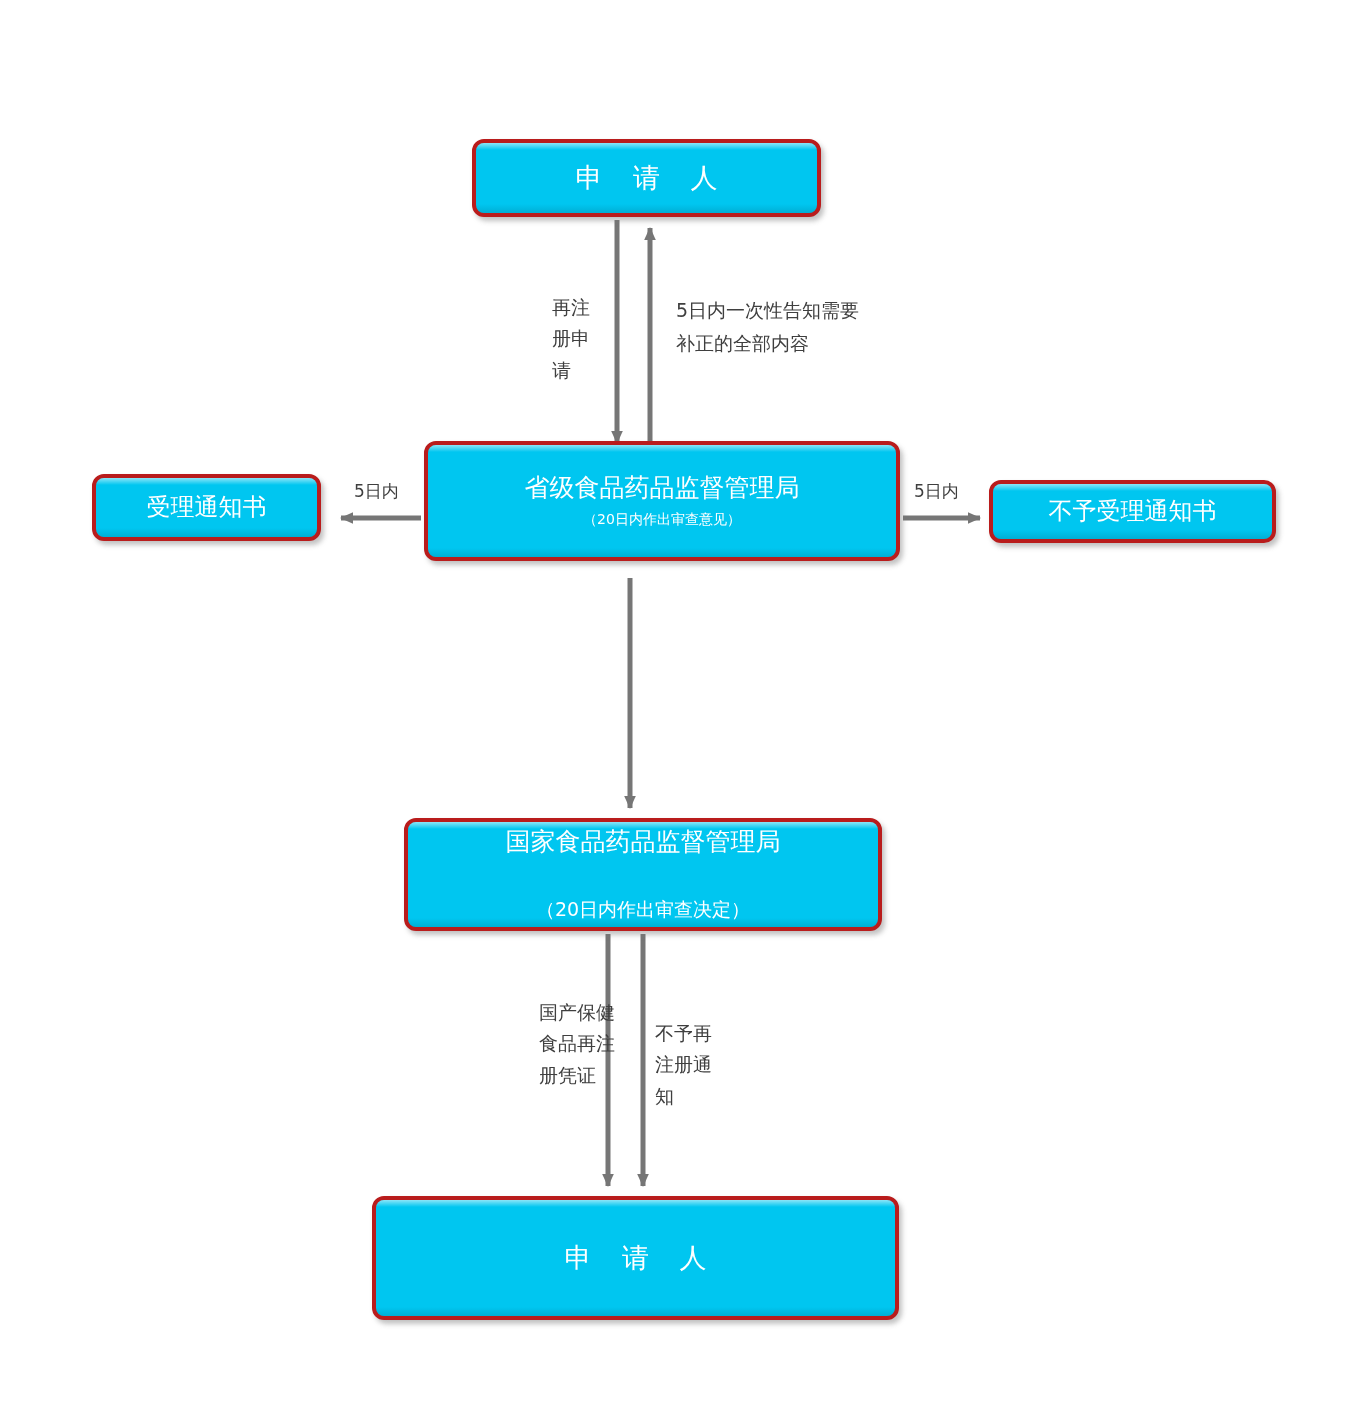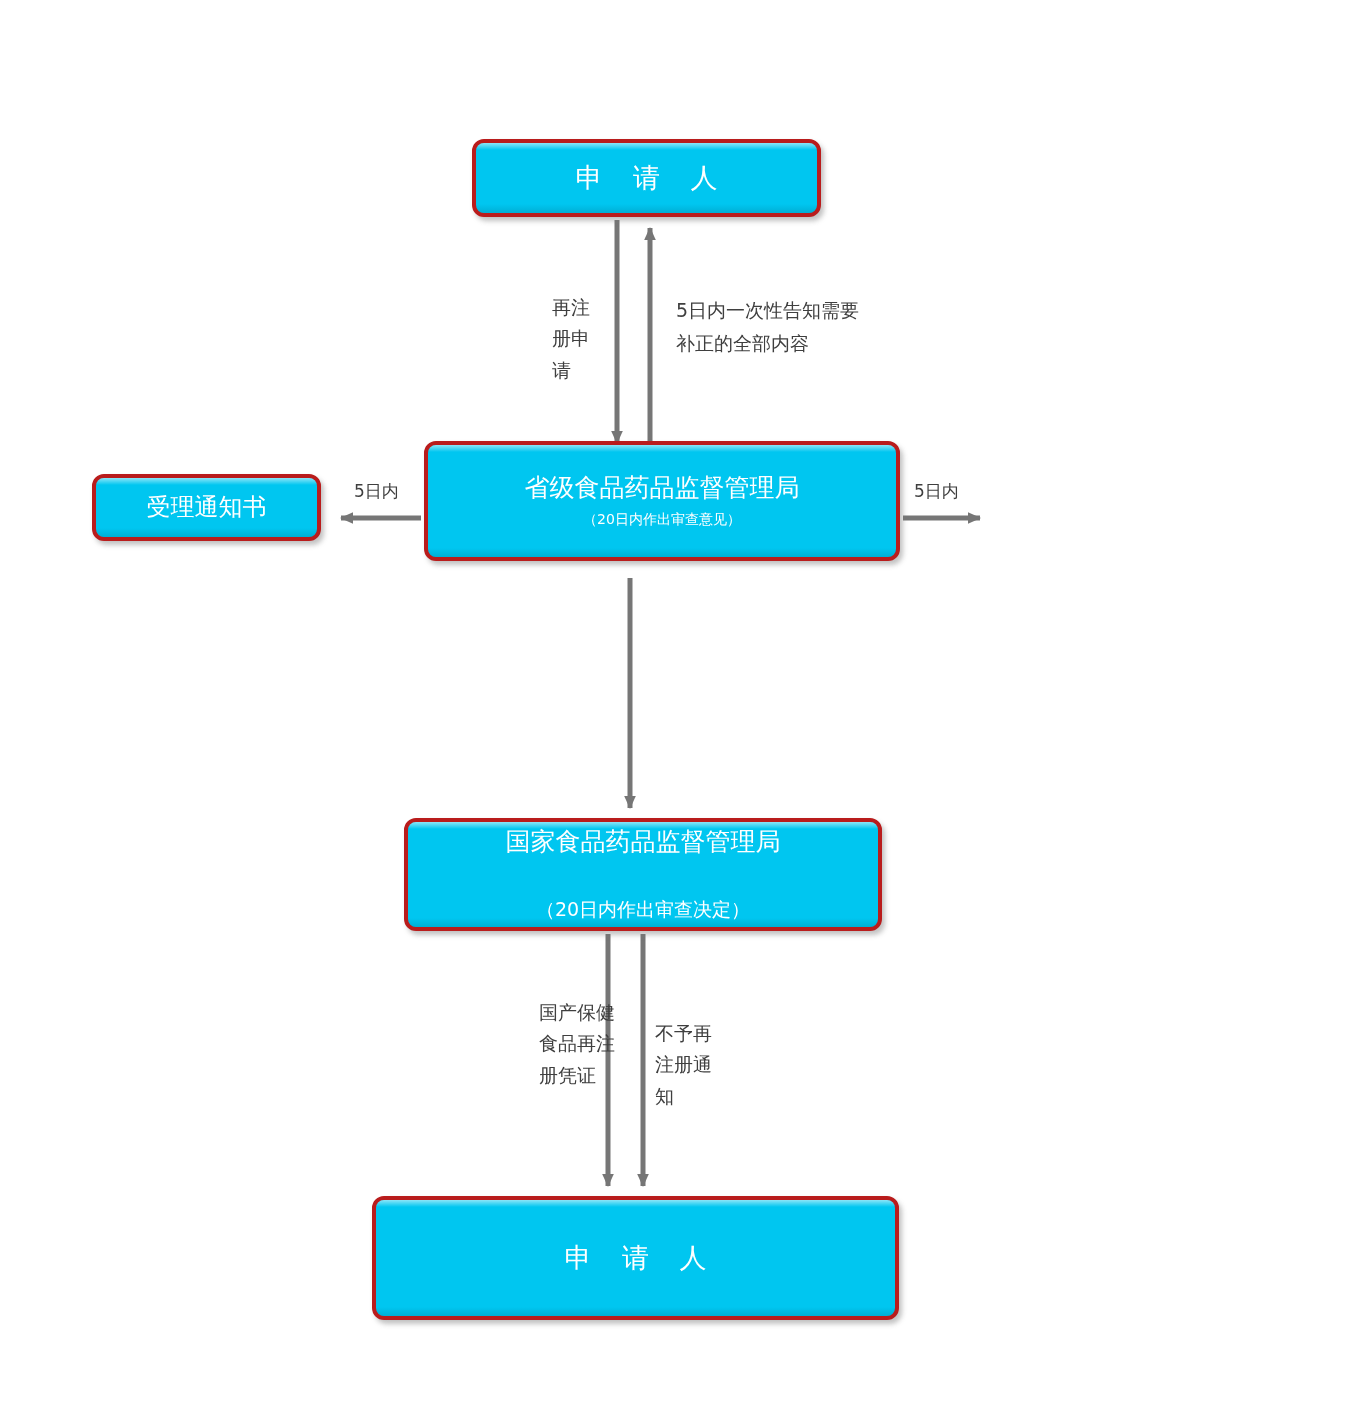--- a/index.html
+++ b/index.html
@@ -163,20 +163,23 @@
 
   <div class="node" id="node-provincial">
     <div class="title">省级食品药品监督管理局</div>
     <div class="subtitle">（20日内作出审查意见）</div>
   </div>
 
   <div class="node" id="node-accept-notice">
     <div class="title">受理通知书</div>
   </div>
 
+  <div class="node" id="node-reject-notice">
+    <div class="title">不予受理通知书</div>
+  </div>
 
   <div class="node" id="node-national">
     <div class="title">国家食品药品监督管理局</div>
     <div class="subtitle">（20日内作出审查决定）</div>
   </div>
 
   <div class="node" id="node-applicant-bottom">
     <div class="title">申 请 人</div>
   </div>
 

